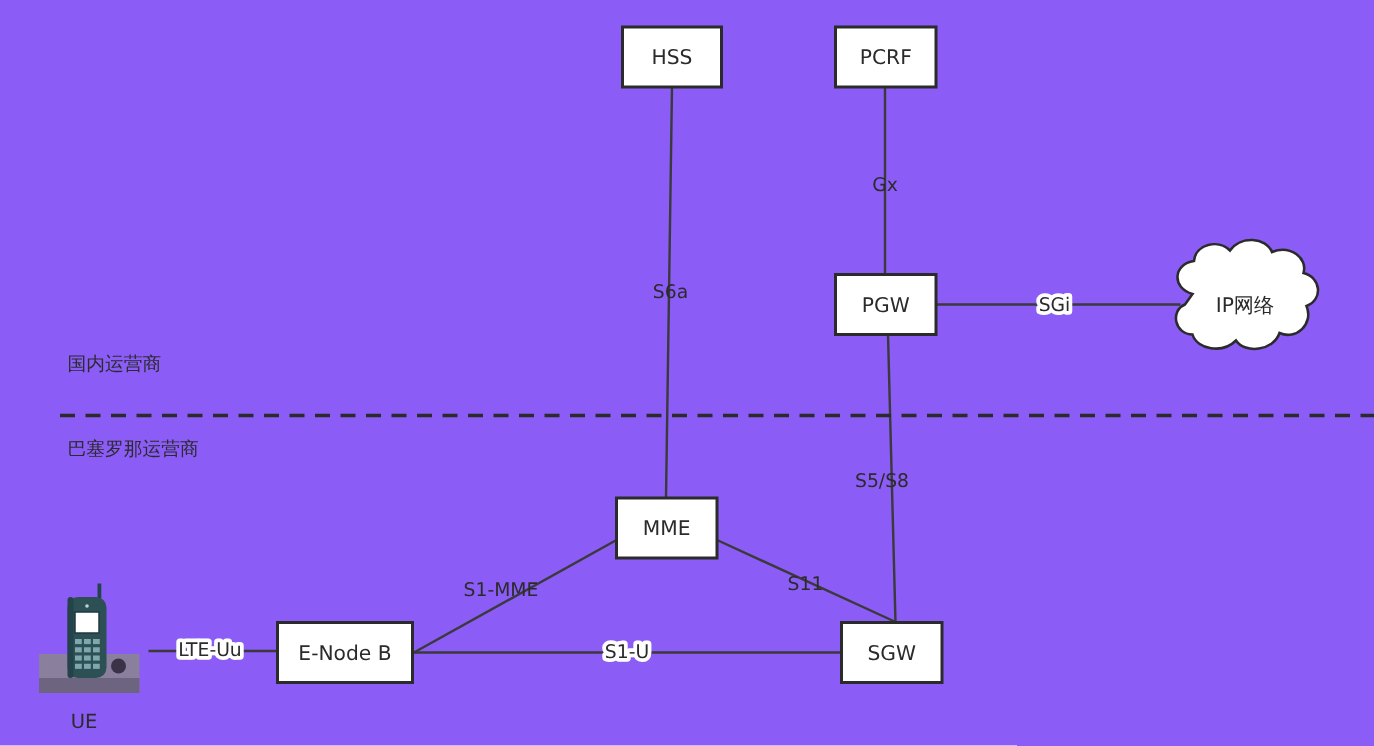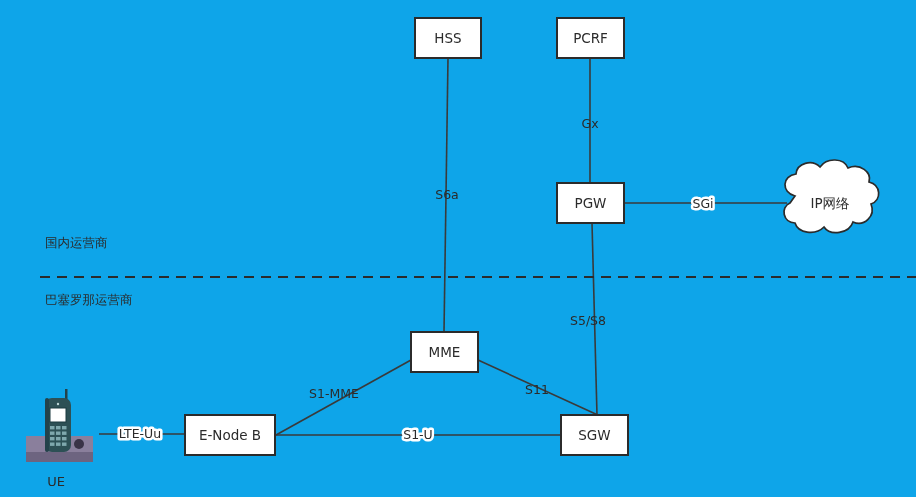--- a/index.html
+++ b/index.html
@@ -7,21 +7,21 @@
     padding: 0;
     background: #ffffff;
   }
   body {
     font-family: "DejaVu Sans", sans-serif;
   }
   #canvas {
     position: relative;
     width: 916px;
     height: 497px;
-    background: #0ea5e9;
+    background: #8b5cf6;
     overflow: hidden;
   }
   #diagram-svg {
     position: absolute;
     left: 0;
     top: 0;
     width: 916px;
     height: 497px;
   }
   .node-box {

